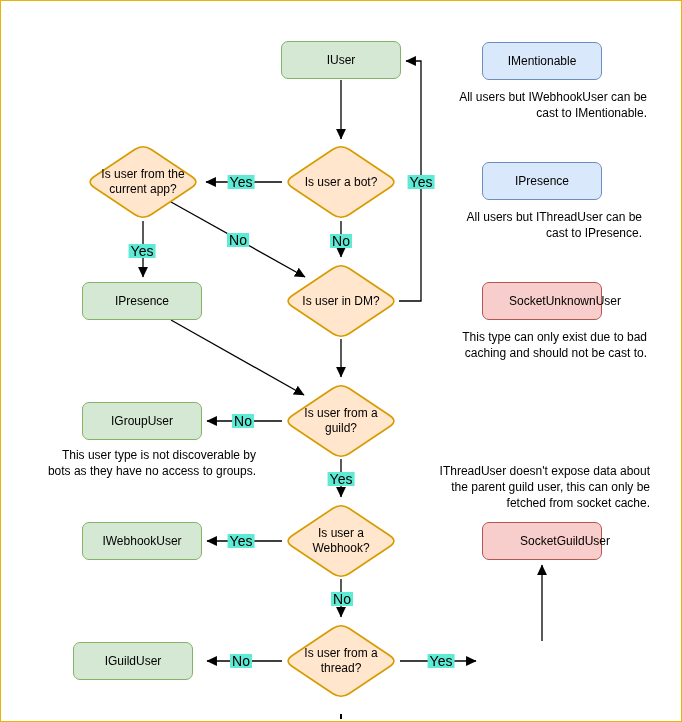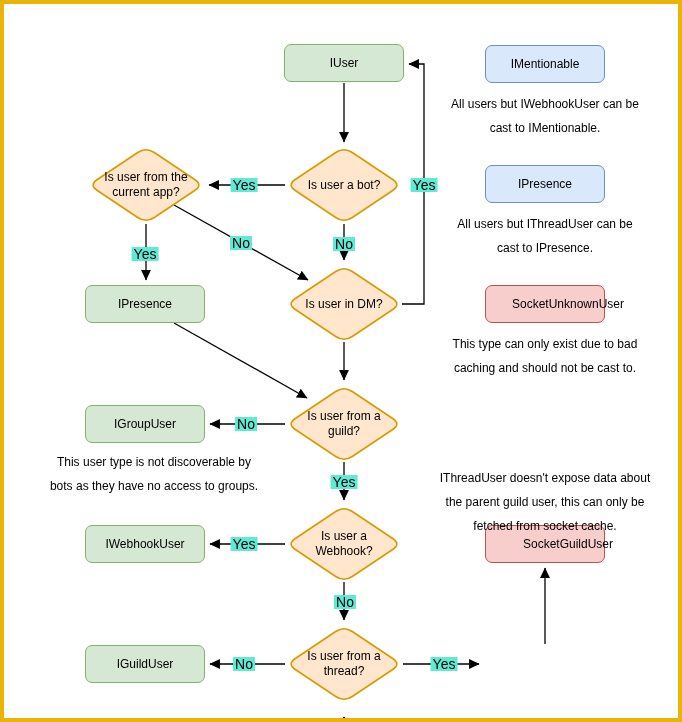--- a/index.html
+++ b/index.html
@@ -1,18 +1,18 @@
 <!DOCTYPE html>
 <html><head>
 <meta charset="utf-8">
 <style>
   html,body { margin:0; padding:0; background:#fff; }
   .canvas {
     position:relative; width:682px; height:722px;
-    box-sizing:border-box; border:4px solid #eab308;
+    box-sizing:border-box; border:1px solid #eab308;
     background:#ffffff; overflow:hidden;
     font-family:"Liberation Sans", sans-serif; color:#000;
   }
   svg.layer { position:absolute; left:0; top:0; z-index:1; }
   .edge { fill:none; stroke:#000; stroke-width:1.3px; }
   .diamond { fill:#ffe6cc; stroke:#d79b00; stroke-width:1.6px; }
 
   .node {
     position:absolute; z-index:2; width:120px; height:38px;
     box-sizing:border-box; border-radius:7px;
@@ -26,22 +26,22 @@
   .dlabel {
     position:absolute; z-index:3; width:96px; height:76px;
     display:flex; align-items:center; justify-content:center;
     text-align:center; font-size:12px; line-height:1.25;
   }
   .elabel {
     position:absolute; z-index:3; transform:translate(-50%,-50%);
     background:#5eead4; padding:0 2px; font-size:14px; line-height:14px;
   }
   .note {
-    position:absolute; z-index:2; text-align:center;
-    font-size:12px; line-height:24px;
+    position:absolute; z-index:2; text-align:right;
+    font-size:12px; line-height:16px;
   }
   .tick { position:absolute; z-index:4; background:#000; width:2px; height:5px; left:339px; top:713px; }
 </style>
 </head>
 <body>
 
 <div class="canvas">
 
   <svg class="layer" width="682" height="722" viewBox="0 0 682 722">
     <defs>
@@ -76,21 +76,21 @@
   </svg>
 
   <div class="node green" style="left:280px; top:40px;">IUser</div>
   <div class="node blue" style="left:481px; top:41px;">IMentionable</div>
   <div class="node blue" style="left:481px; top:161px;">IPresence</div>
   <div class="node green" style="left:81px;  top:281px;">IPresence</div>
   <div class="node red" style="left:481px; top:281px;">SocketUnknownUser</div>
   <div class="node green" style="left:81px;  top:401px;">IGroupUser</div>
   <div class="node green" style="left:81px;  top:521px;">IWebhookUser</div>
   <div class="node red" style="left:481px; top:521px;">SocketGuildUser</div>
-  <div class="node green" style="left:81px;  top:641px;">IGuildUser</div>
+  <div class="node green" style="left:72px;  top:641px;">IGuildUser</div>
 
   <div class="dlabel" style="left:94px;  top:143px;">Is user from the current app?</div>
   <div class="dlabel" style="left:292px; top:143px;">Is user a bot?</div>
   <div class="dlabel" style="left:292px; top:262px;">Is user in DM?</div>
   <div class="dlabel" style="left:292px; top:382px;">Is user from a guild?</div>
   <div class="dlabel" style="left:292px; top:502px;">Is user a Webhook?</div>
   <div class="dlabel" style="left:292px; top:622px;">Is user from a thread?</div>
 
   <div class="elabel" style="left:240px; top:181px;">Yes</div>
   <div class="elabel" style="left:420px; top:181px;">Yes</div>

